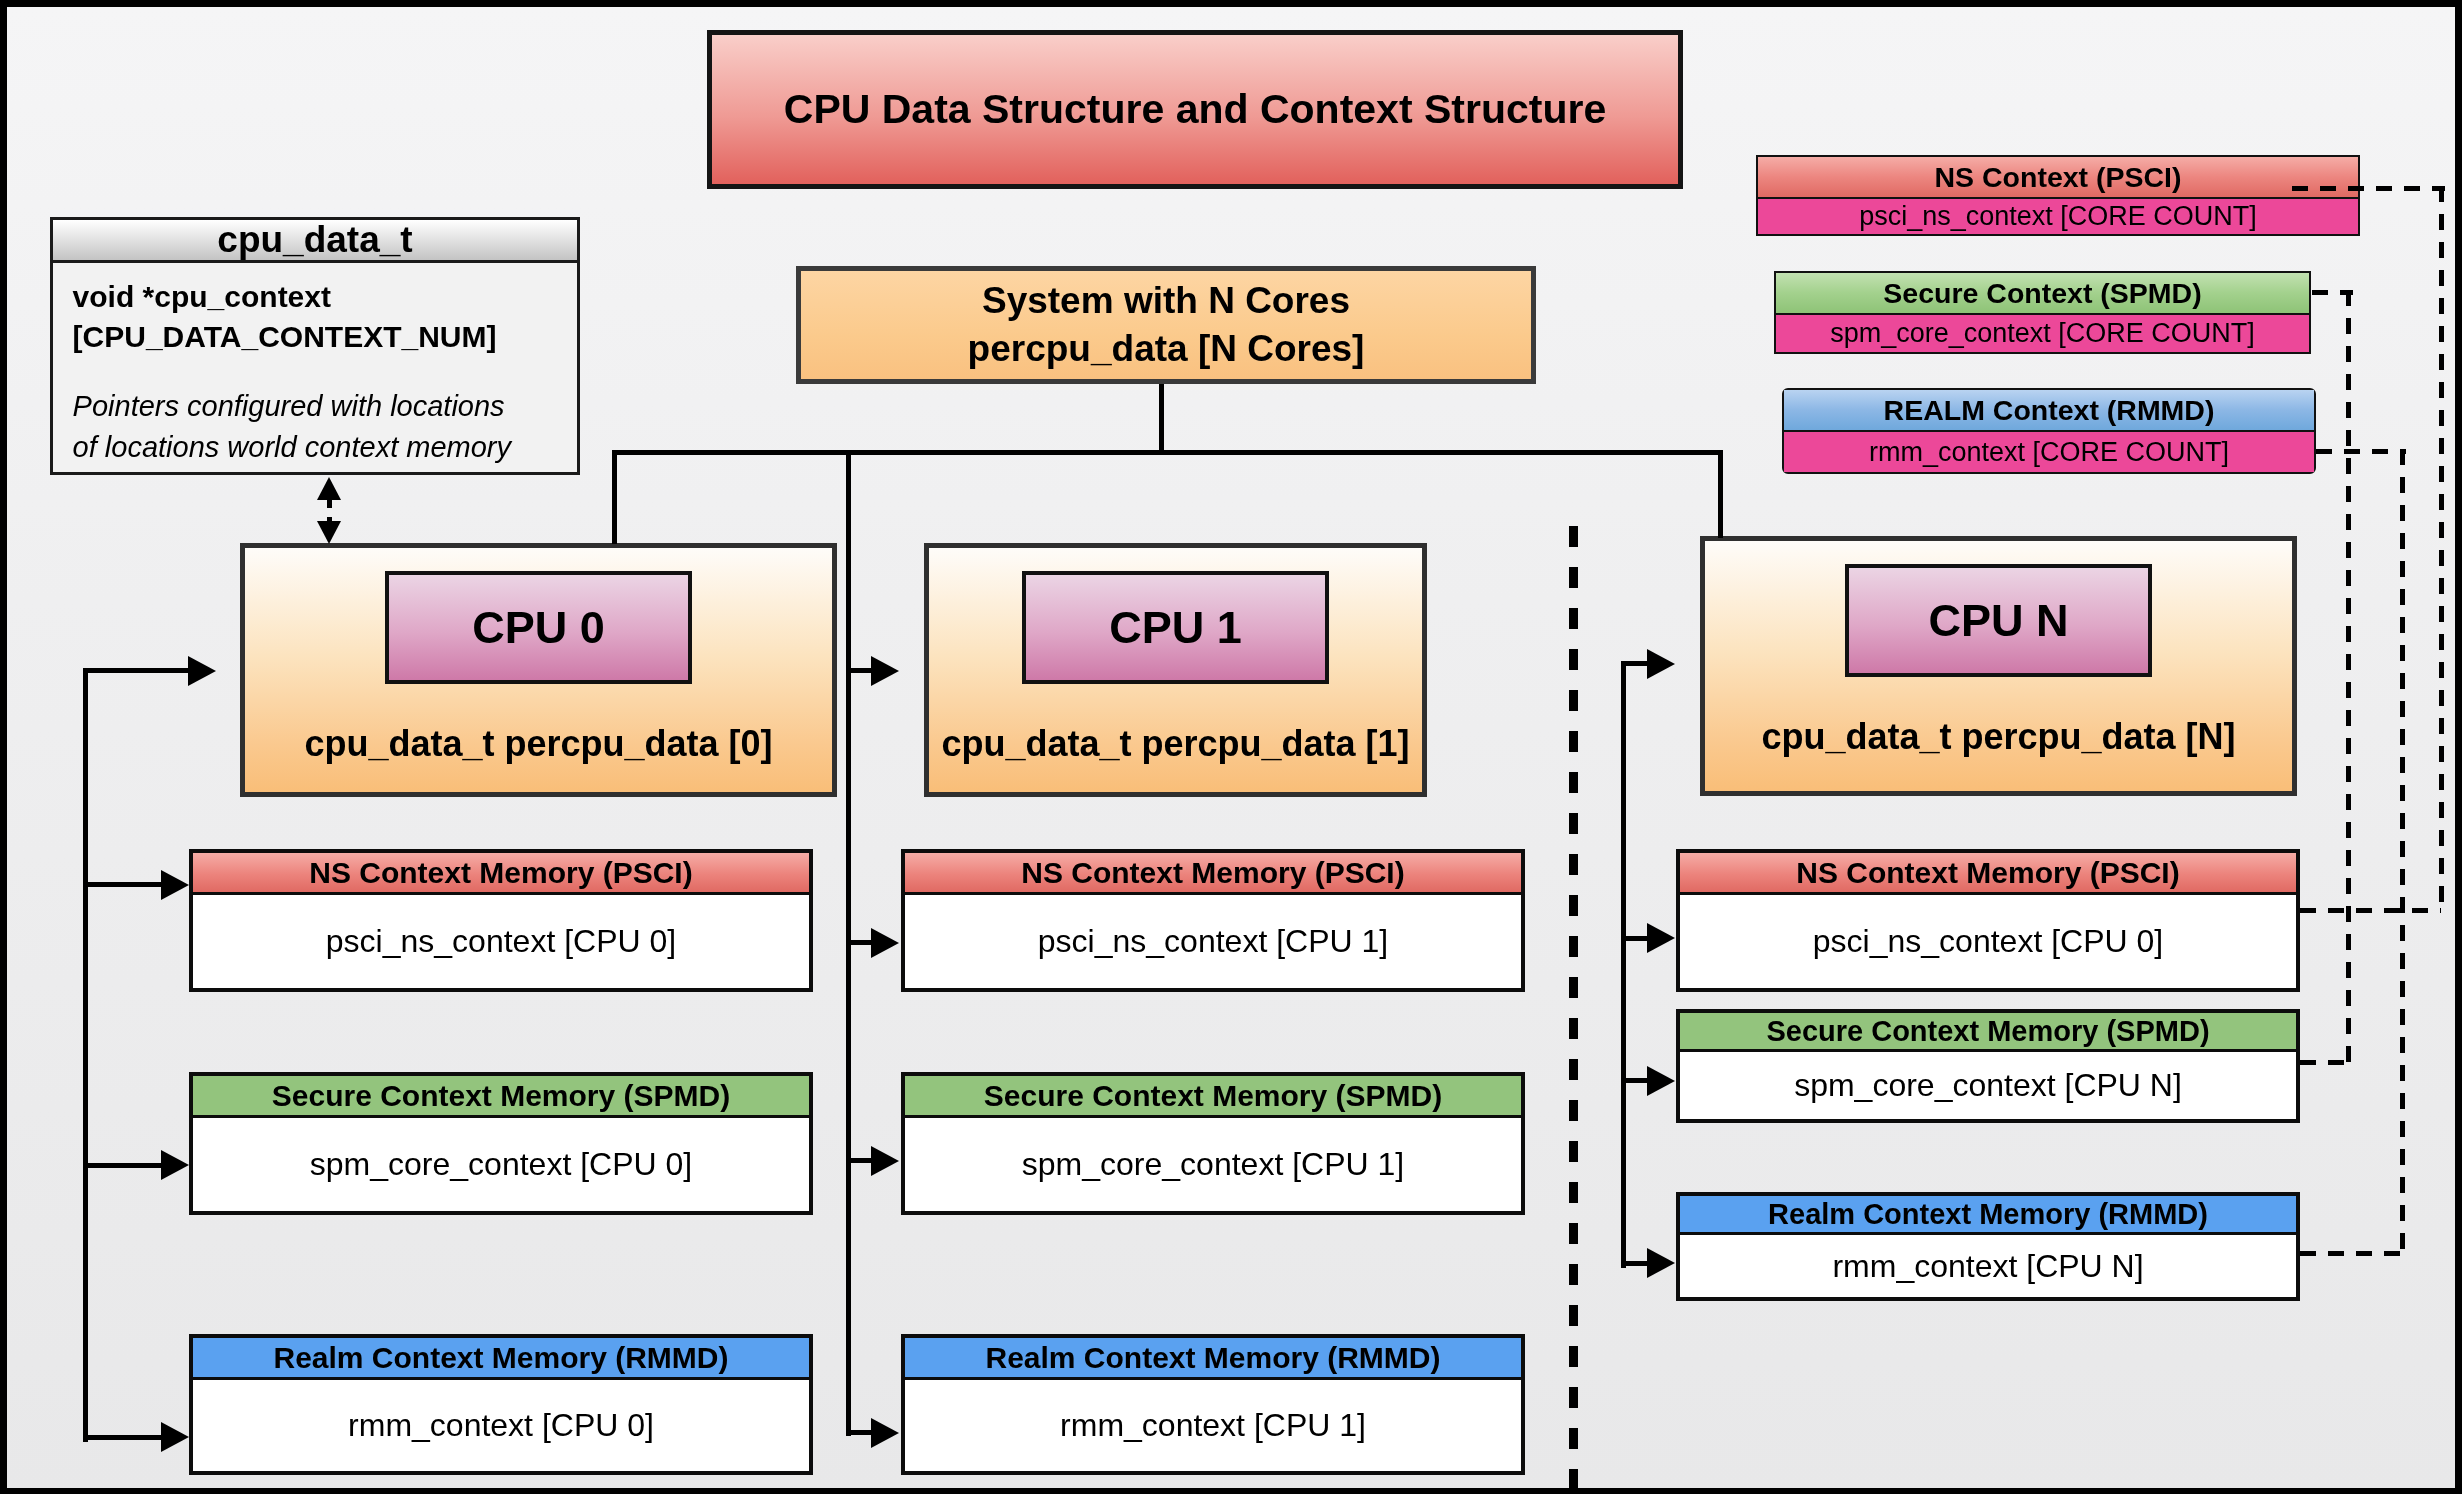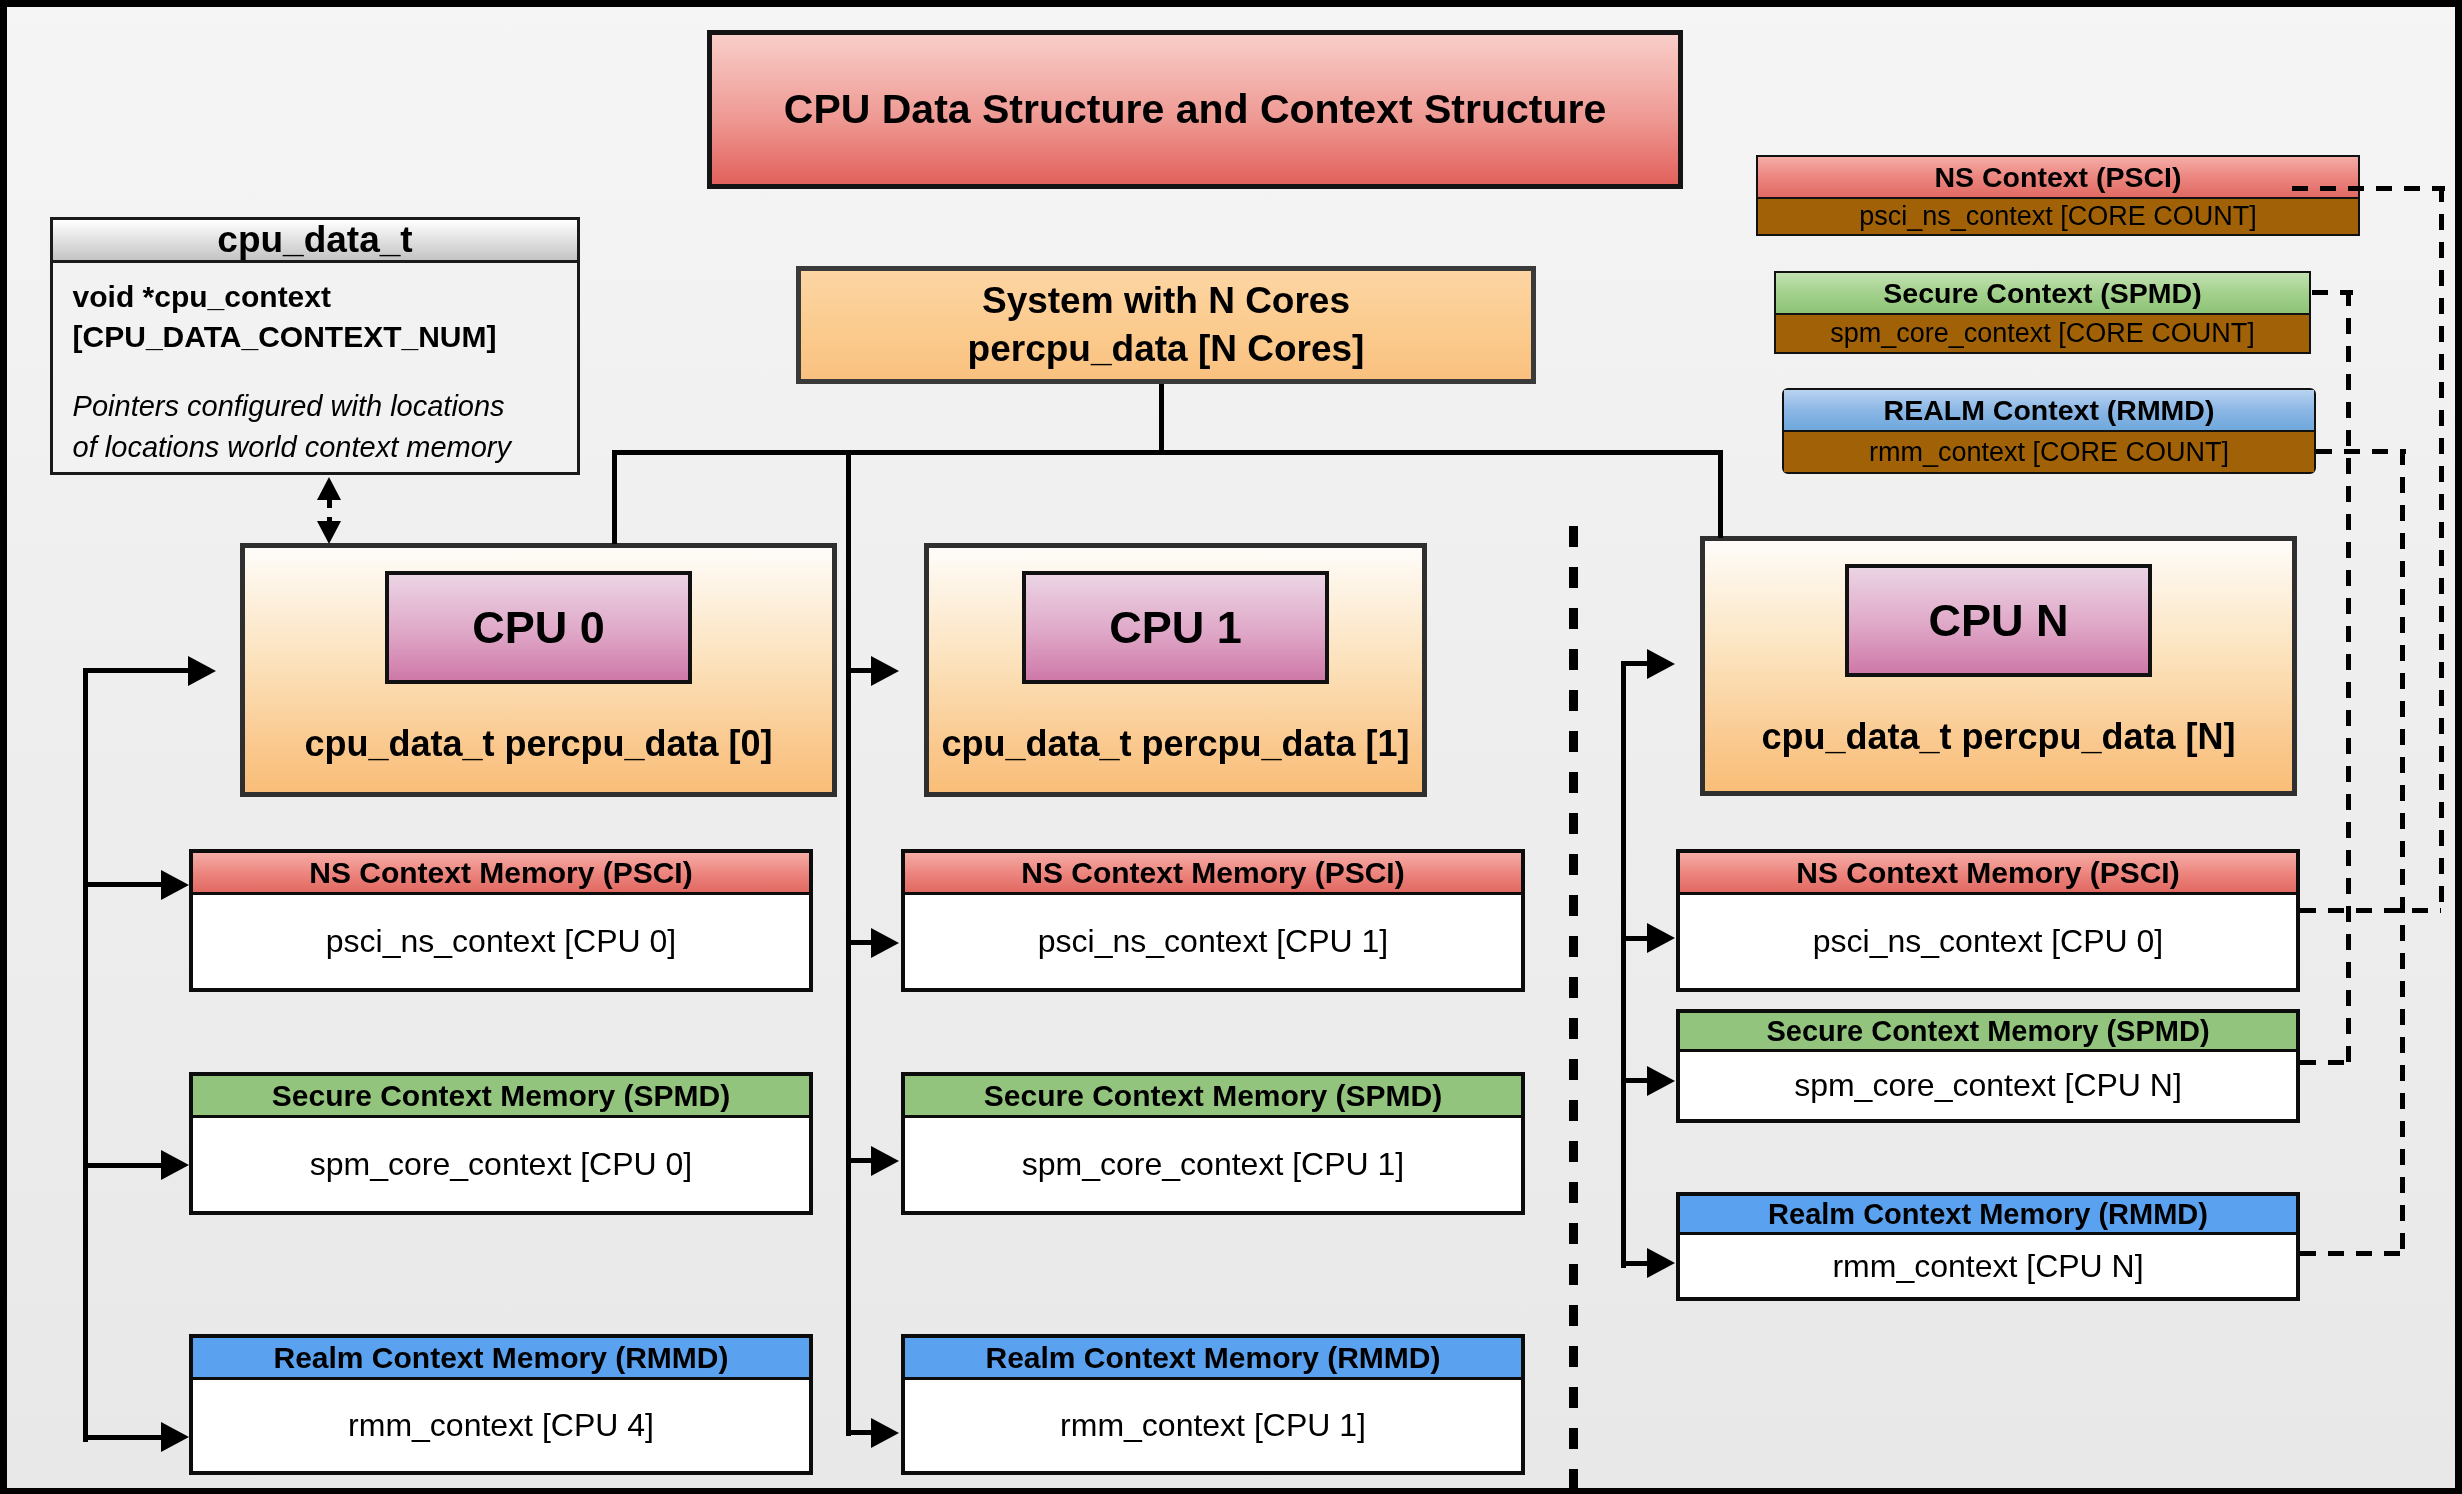--- a/index.html
+++ b/index.html
@@ -31,21 +31,21 @@
   .struct-note{font-style:italic;font-size:29px;line-height:1.4;margin-top:30px;}
   .system-box{
     left:789px;top:259px;width:740px;height:118px;
     background:linear-gradient(180deg,#FDD5A3 0%,#FBCA8C 60%,#F9C180 100%);
     border:5.3px solid #3a3a3a;font-weight:bold;font-size:37px;line-height:1.3;
   }
 
   
   .legend-box{border:2.7px solid #111;background:#fff;}
   .legend-header{font-weight:bold;font-size:28.5px;border-bottom:2.7px solid #111;height:40px;}
-  .legend-body{font-size:27px;background:#a16207;flex:1;}
+  .legend-body{font-size:27px;background:#ec4899;flex:1;}
   .lg-psci .legend-header{background:linear-gradient(180deg,#F5ACA6 0%,#EC8680 50%,#E06A63 100%);}
   .lg-spmd .legend-header{background:linear-gradient(180deg,#C2E1B1 0%,#A3D18D 50%,#8EC377 100%);}
   .lg-rmmd .legend-header{background:linear-gradient(180deg,#B9D3F1 0%,#8CB7E5 50%,#6FA8DC 100%);}
 
   
   .cpu-group{
     background:linear-gradient(180deg,#FEFCF9 0%,#FCE3BE 45%,#FAC98F 80%,#F9BE78 100%);
     border:5.3px solid #2f2f2f;display:flex;flex-direction:column;align-items:center;margin-left:24px;
   }
   .cpu-label{
@@ -129,21 +129,21 @@
   <div class="abs membox" style="left:182px;top:842px;width:624px;height:143px;">
     <div class="ctr mem-header hd-ns">NS Context Memory (PSCI)</div>
     <div class="ctr mem-body">psci_ns_context [CPU 0]</div>
   </div>
   <div class="abs membox" style="left:182px;top:1065px;width:624px;height:143px;">
     <div class="ctr mem-header hd-sec">Secure Context Memory (SPMD)</div>
     <div class="ctr mem-body">spm_core_context [CPU 0]</div>
   </div>
   <div class="abs membox" style="left:182px;top:1327px;width:624px;height:141px;">
     <div class="ctr mem-header hd-realm">Realm Context Memory (RMMD)</div>
-    <div class="ctr mem-body">rmm_context [CPU 4]</div>
+    <div class="ctr mem-body">rmm_context [CPU 0]</div>
   </div>
 
   <div class="abs membox" style="left:894px;top:842px;width:624px;height:143px;">
     <div class="ctr mem-header hd-ns">NS Context Memory (PSCI)</div>
     <div class="ctr mem-body">psci_ns_context [CPU 1]</div>
   </div>
   <div class="abs membox" style="left:894px;top:1065px;width:624px;height:143px;">
     <div class="ctr mem-header hd-sec">Secure Context Memory (SPMD)</div>
     <div class="ctr mem-body">spm_core_context [CPU 1]</div>
   </div>

